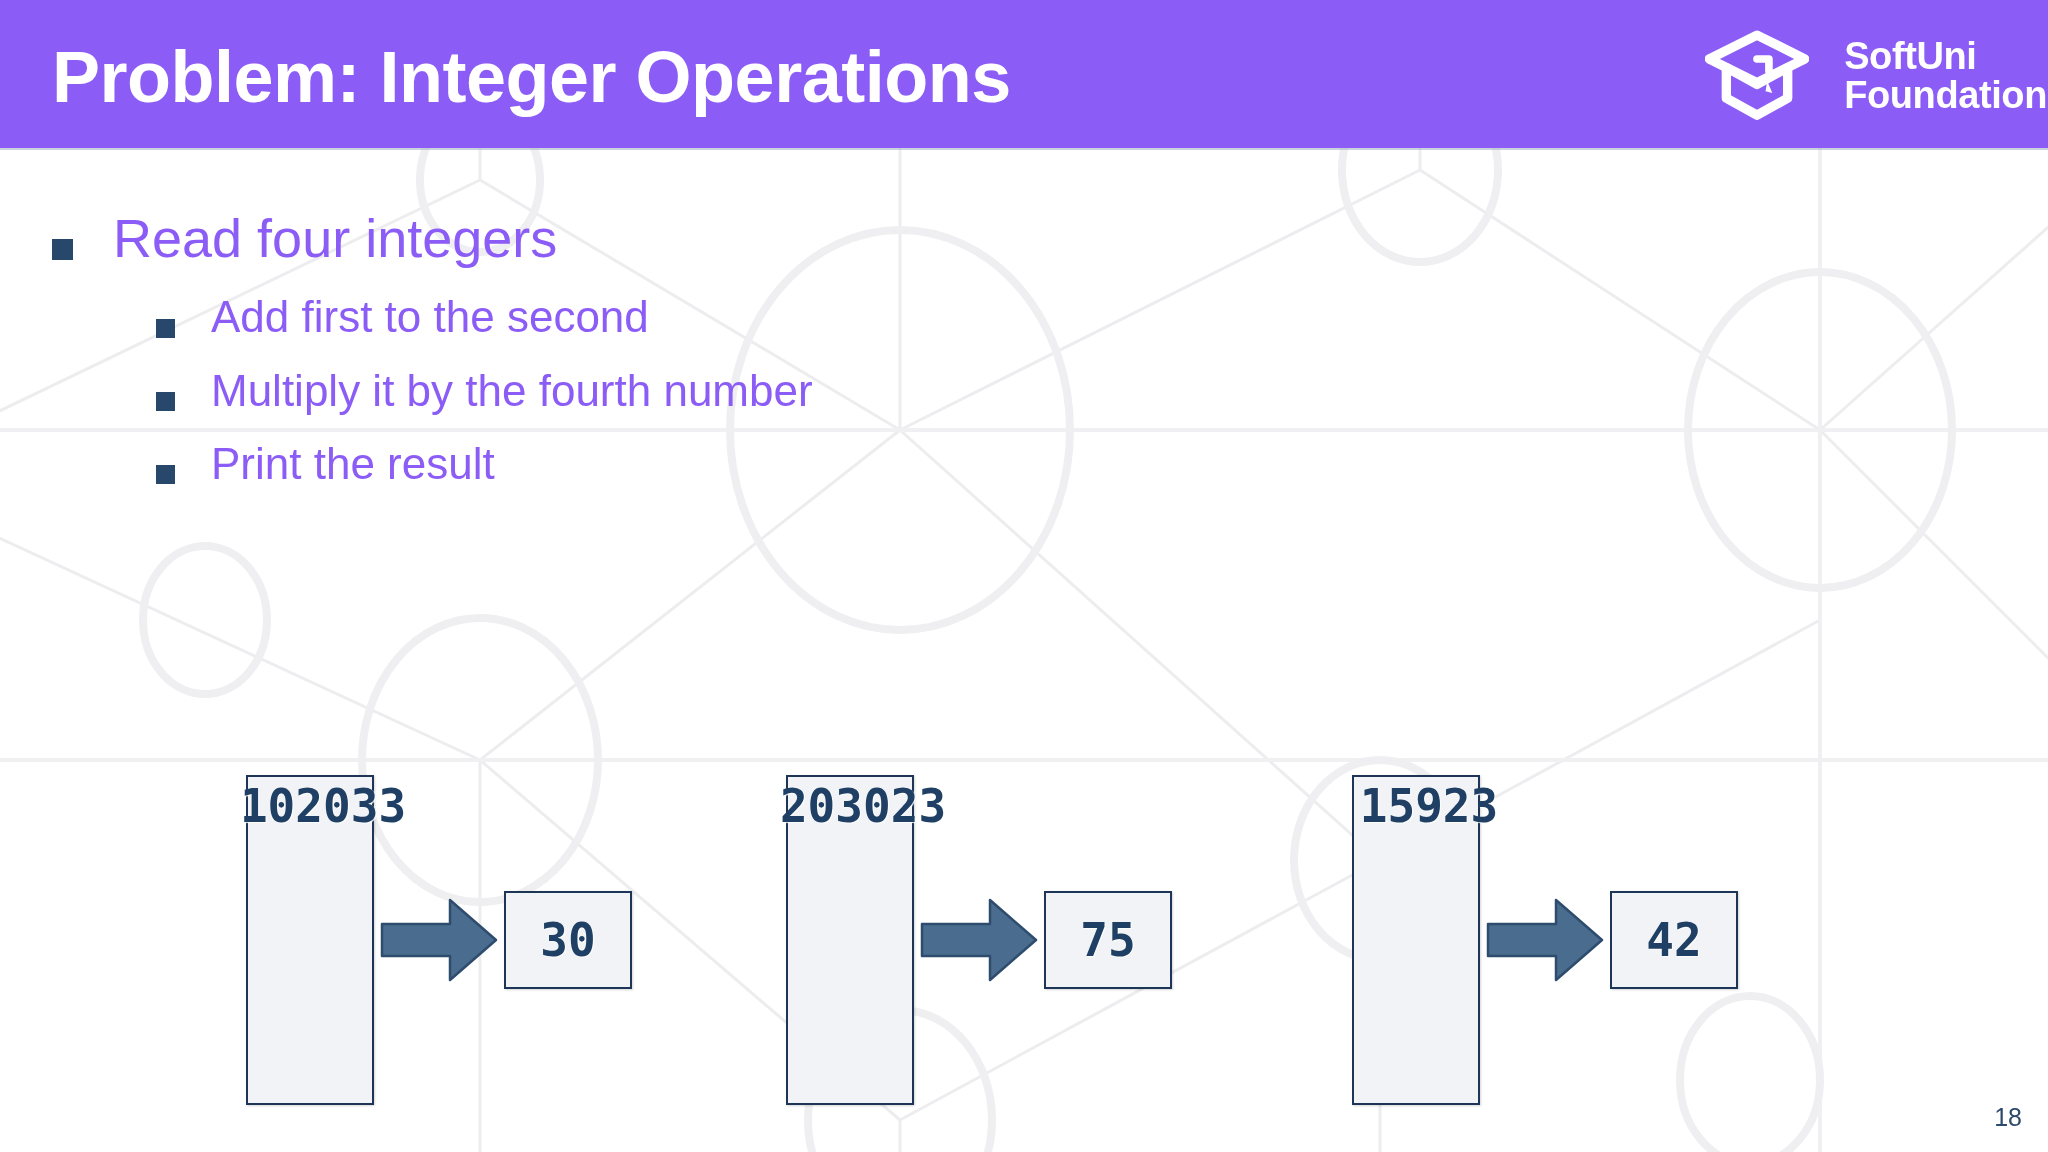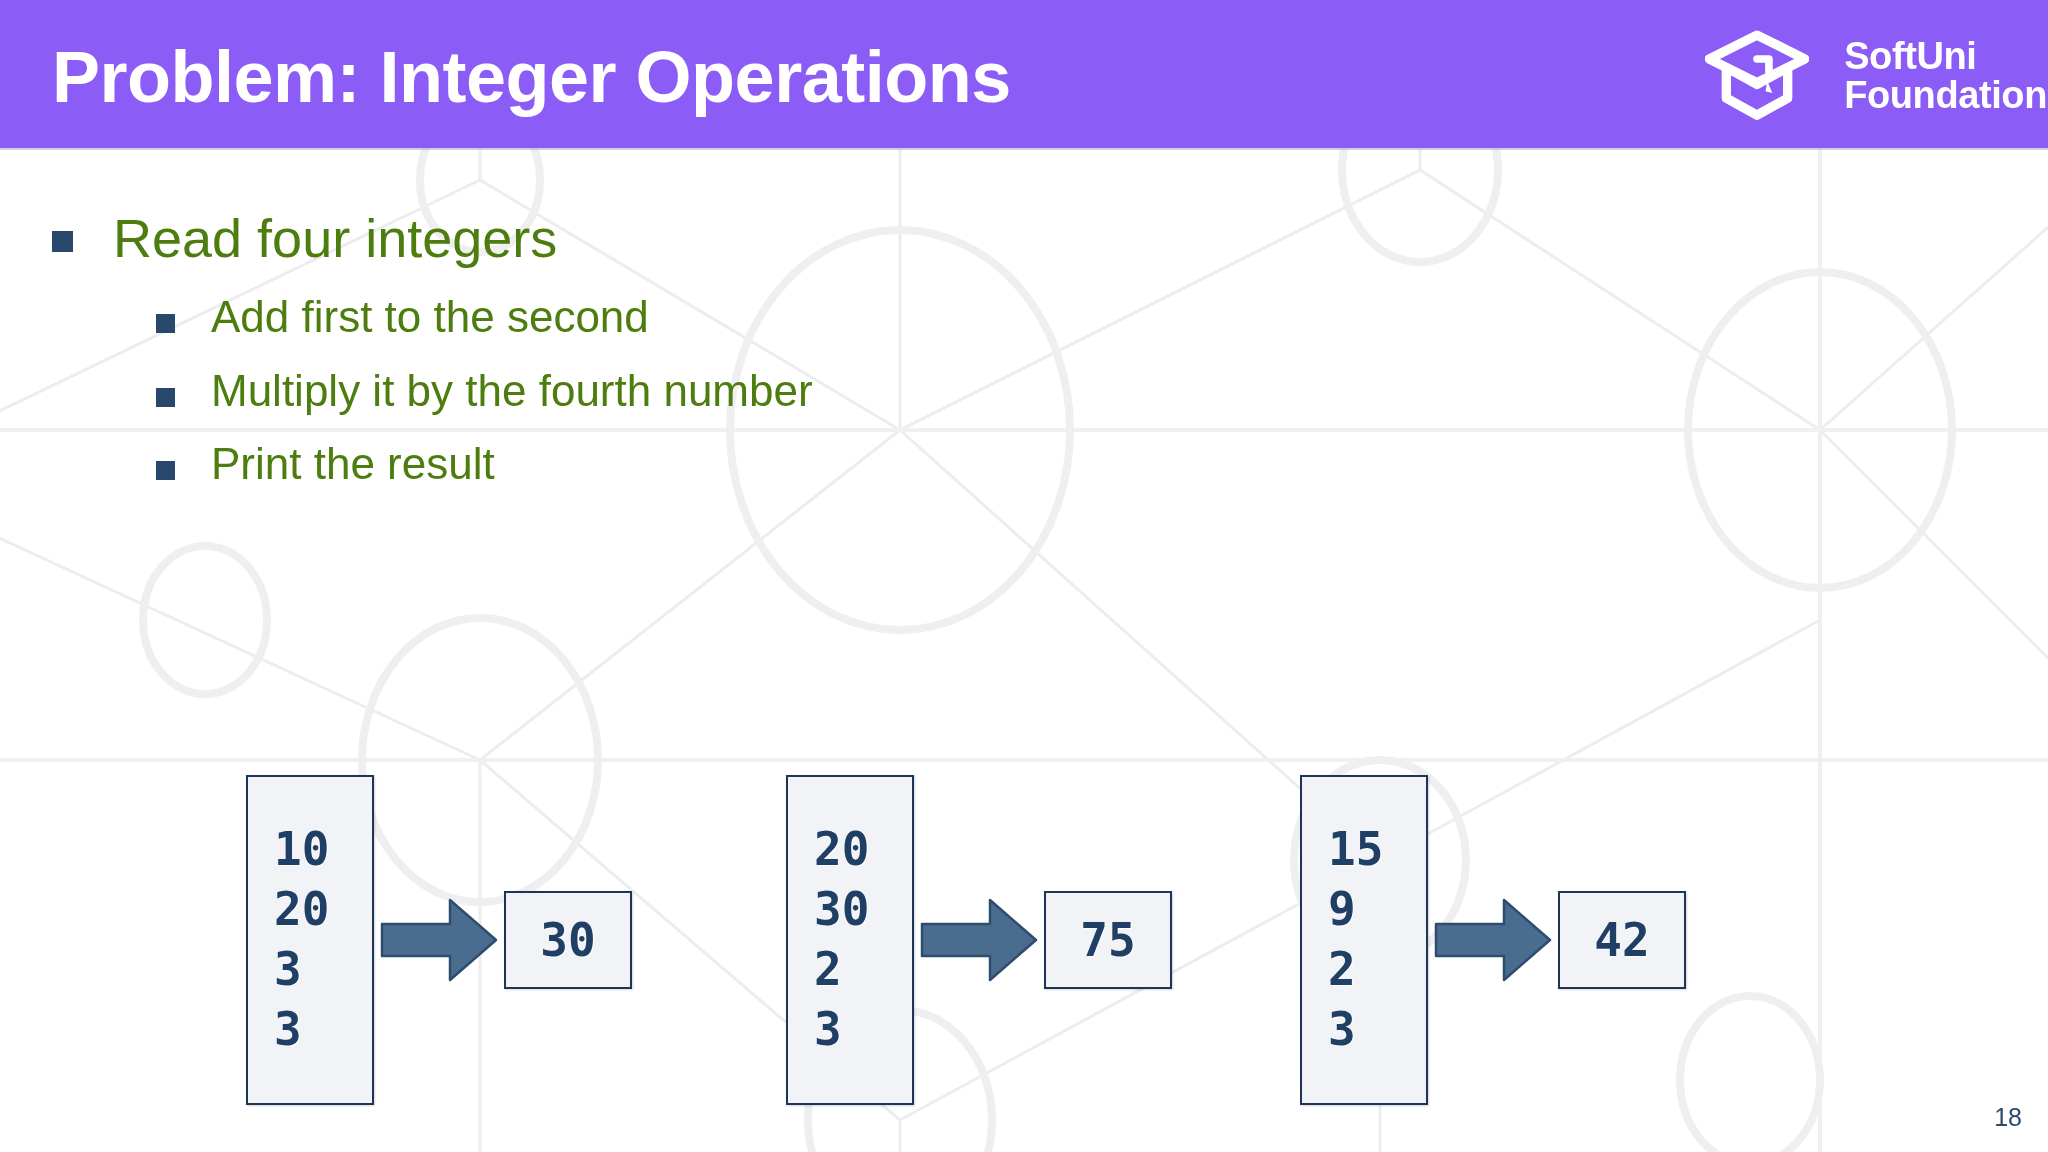--- a/index.html
+++ b/index.html
@@ -74,22 +74,22 @@
   
   #content {
     position: absolute;
     left: 0;
     top: 182px;
     width: 2048px;
     z-index: 6;
   }
   .bullet {
     display: flex;
-    align-items: flex-start;
-    color: #4d7c0f;
+    align-items: center;
+    color: #8b5cf6;
     white-space: nowrap;
   }
   .bullet .marker {
     flex: 0 0 auto;
     background: #28486B;
     display: inline-block;
   }
   .lvl1 {
     margin-left: 52px;
     margin-top: 26px;
@@ -128,21 +128,21 @@
     display: flex;
     align-items: center;
   }
   .stack-box {
     background: #F1F3F6;
     border: 2px solid #1D3557;
     box-sizing: border-box;
     width: 128px;
     height: 330px;
     display: flex;
-    flex-direction: column;
+    flex-direction: row;
     justify-content: center;
     align-items: flex-start;
     padding-left: 26px;
     box-shadow: 1px 1px 2px rgba(0,0,0,0.16);
   }
   .stack-box .num {
     font-family: "DejaVu Sans Mono", monospace;
     font-weight: bold;
     font-size: 46px;
     color: #1F4064;
@@ -301,21 +301,21 @@
       <div class="arrow-wrap">
         <svg class="arrow-svg" width="118" height="86" viewBox="0 0 118 86" xmlns="http://www.w3.org/2000/svg" aria-hidden="true">
           <path d="M2 27 L70 27 L70 3 L116 43 L70 83 L70 59 L2 59 Z" fill="#4A6C8E" stroke="#2E4C6D" stroke-width="2.5" stroke-linejoin="round"></path>
         </svg>
       </div>
       <div class="result-box">
         <span class="num">75</span>
       </div>
     </div>
 
-    <div class="group" style="left:1300px;text-align:right;">
+    <div class="group" style="left:1352px;text-align:right;">
       <div class="stack-box">
         <span class="num">15</span>
         <span class="num">9</span>
         <span class="num">2</span>
         <span class="num">3</span>
       </div>
       <div class="arrow-wrap">
         <svg class="arrow-svg" width="118" height="86" viewBox="0 0 118 86" xmlns="http://www.w3.org/2000/svg" aria-hidden="true">
           <path d="M2 27 L70 27 L70 3 L116 43 L70 83 L70 59 L2 59 Z" fill="#4A6C8E" stroke="#2E4C6D" stroke-width="2.5" stroke-linejoin="round"></path>
         </svg>

